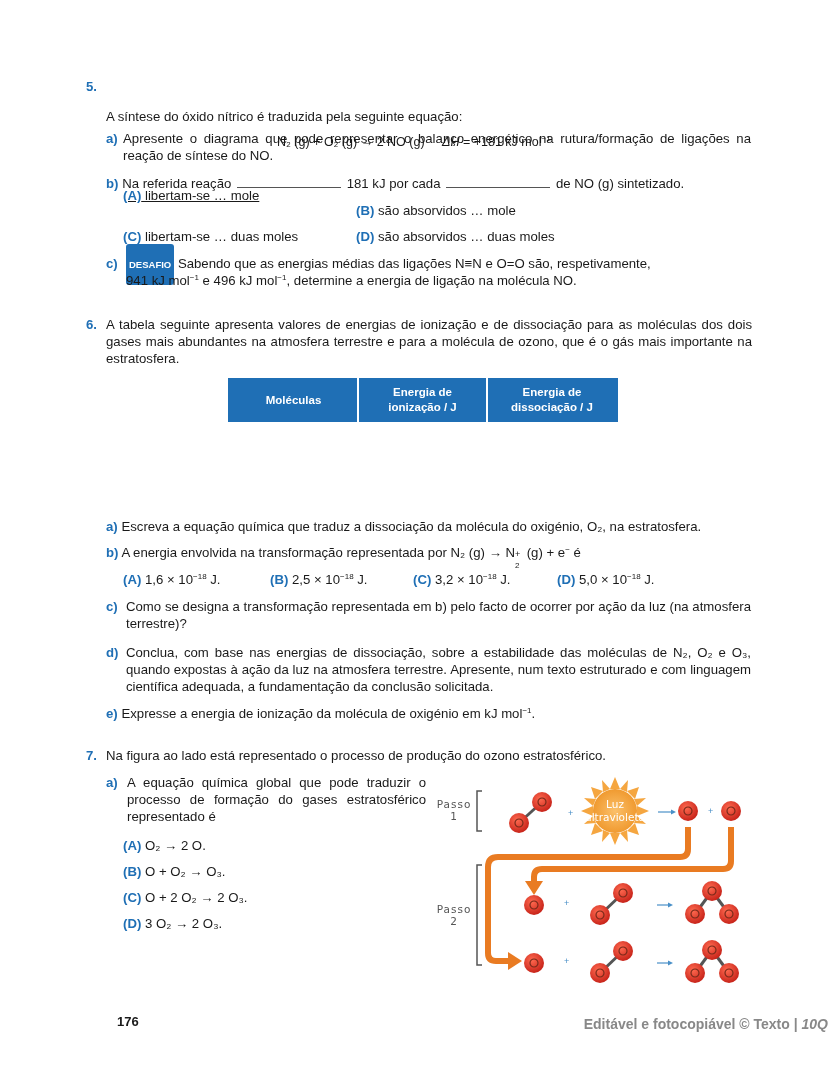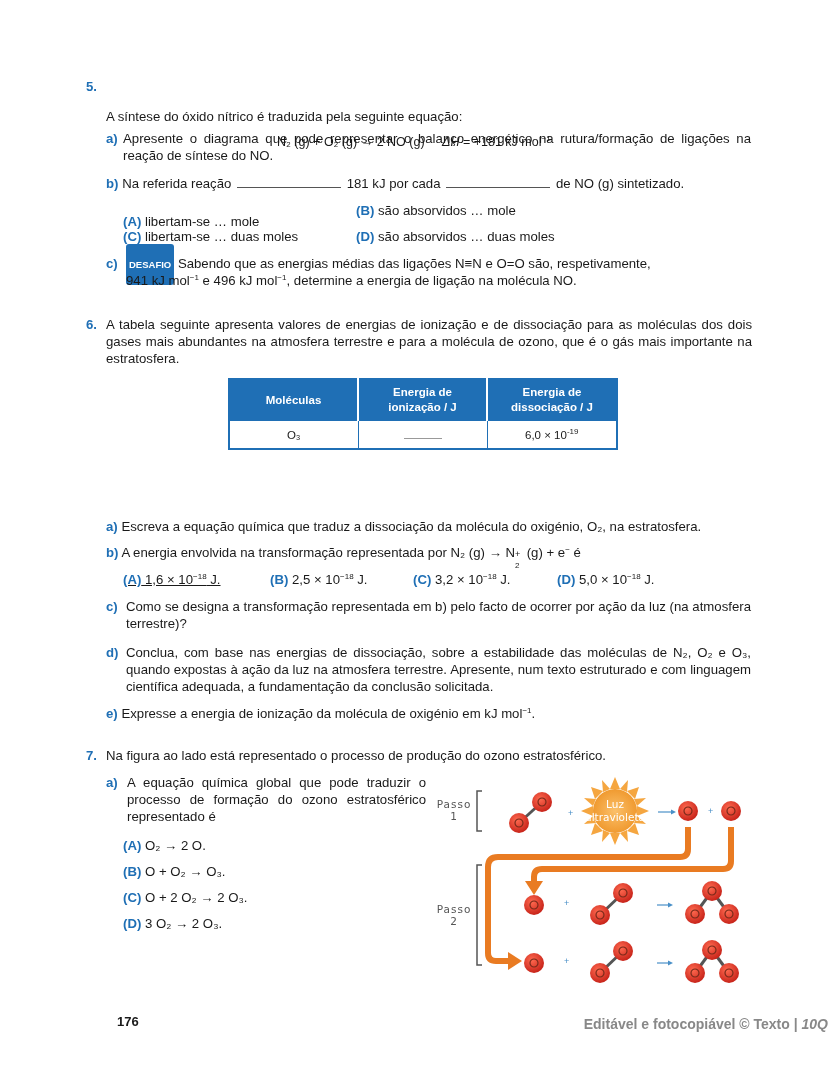--- a/index.html
+++ b/index.html
@@ -39,21 +39,21 @@
 
   <div class="line" style="left:106px; top:176px;">
     <span class="blue">b)</span>
     <span>Na referida reação</span>
     <span class="blank"></span>
     <span>181 kJ por cada</span>
     <span class="blank"></span>
     <span>de NO (g) sintetizado.</span>
   </div>
 
-  <div class="line" style="left:123px; top:214px;"><span class="blue">(A)</span> <span>libertam-se … mole</span></div>
+  <div class="line" style="left:123px; top:188px;text-decoration:underline;"><span class="blue">(A)</span> <span>libertam-se … mole</span></div>
   <div class="line" style="left:356px; top:203px;"><span class="blue">(B)</span> <span>são absorvidos … mole</span></div>
   <div class="line" style="left:123px; top:229px;"><span class="blue">(C)</span> <span>libertam-se … duas moles</span></div>
   <div class="line" style="left:356px; top:229px;"><span class="blue">(D)</span> <span>são absorvidos … duas moles</span></div>
 
   <span class="line blue" style="left:106px; top:256px;">c)</span>
   <div class="just" style="left:126px; top:255px; width:625px;">
     <span class="badge">DESAFIO</span>
     <span>Sabendo que as energias médias das ligações N≡N e O=O são, respetivamente,</span>
   </div>
   <div class="line" style="left:126px; top:273px;">
@@ -67,39 +67,34 @@
 
   <table class="mt">
     <thead>
       <tr>
         <th class="c1">Moléculas</th>
         <th class="c2"><span style="display:inline-block; width:80px;">Energia de ionização / J</span></th>
         <th class="c3"><span style="display:inline-block; width:100px;">Energia de dissociação / J</span></th>
       </tr>
     </thead>
     <tbody>
-      <tr>
-        <td>O₃</td>
-        <td><span class="dash"></span></td>
-        <td><span>6,0 × 10</span><sup>-19</sup></td>
-      </tr>
     </tbody>
   </table>
 
   <div class="line" style="left:106px; top:519px;">
     <span class="blue">a)</span>
     <span>Escreva a equação química que traduz a dissociação da molécula do oxigénio, O₂, na estratosfera.</span>
   </div>
 
   <div class="line" style="left:106px; top:545px;">
     <span class="blue">b)</span>
     <span>A energia envolvida na transformação representada por N₂ (g) → N</span><span style="display:inline-block; position:relative; width:8px;"><span style="position:absolute; top:-8px; left:0; font-size:9px;">+</span><span style="position:absolute; top:4px; left:0; font-size:8px;">2</span></span><span> (g) + e</span><sup>−</sup><span> é</span>
   </div>
 
-  <div class="line" style="left:123px; top:572px;text-decoration:underline;"><span class="blue">(A)</span> <span>1,6 × 10</span><sup>−18</sup><span> J.</span></div>
+  <div class="line" style="left:123px; top:572px;"><span class="blue">(A)</span> <span>1,6 × 10</span><sup>−18</sup><span> J.</span></div>
   <div class="line" style="left:270px; top:572px;"><span class="blue">(B)</span> <span>2,5 × 10</span><sup>−18</sup><span> J.</span></div>
   <div class="line" style="left:413px; top:572px;"><span class="blue">(C)</span> <span>3,2 × 10</span><sup>−18</sup><span> J.</span></div>
   <div class="line" style="left:557px; top:572px;"><span class="blue">(D)</span> <span>5,0 × 10</span><sup>−18</sup><span> J.</span></div>
 
   <span class="line blue" style="left:106px; top:599px;">c)</span>
   <div class="just" style="left:126px; top:598px; width:625px;">Como se designa a transformação representada em b) pelo facto de ocorrer por ação da luz (na atmosfera terrestre)?</div>
 
   <span class="line blue" style="left:106px; top:645px;">d)</span>
   <div class="just" style="left:126px; top:644px; width:625px;">Conclua, com base nas energias de dissociação, sobre a estabilidade das moléculas de N₂, O₂ e O₃, quando expostas à ação da luz na atmosfera terrestre. Apresente, num texto estruturado e com linguagem científica adequada, a fundamentação da conclusão solicitada.</div>
 
@@ -107,21 +102,21 @@
     <span class="blue">e)</span>
     <span>Expresse a energia de ionização da molécula de oxigénio em kJ mol</span><sup>−1</sup><span>.</span>
   </div>
 </div>
 
 <div>
   <span class="qnum" style="top:748px;">7.</span>
   <span class="line" style="left:106px; top:748px;">Na figura ao lado está representado o processo de produção do ozono estratosférico.</span>
 
   <span class="line blue" style="left:106px; top:775px;">a)</span>
-  <div class="just" style="left:127px; top:774px; width:299px;">A equação química global que pode traduzir o processo de formação do ozono estratosférico representado é</div>
+  <div class="just" style="left:127px; top:774px; width:299px;">A equação química global que pode traduzir o processo de formação do gases estratosférico representado é</div>
 
   <div class="line" style="left:123px; top:838px;"><span class="blue">(A)</span> <span>O₂ → 2 O.</span></div>
   <div class="line" style="left:123px; top:864px;"><span class="blue">(B)</span> <span>O + O₂ → O₃.</span></div>
   <div class="line" style="left:123px; top:890px;text-align:right;"><span class="blue">(C)</span> <span>O + 2 O₂ → 2 O₃.</span></div>
   <div class="line" style="left:123px; top:916px;"><span class="blue">(D)</span> <span>3 O₂ → 2 O₃.</span></div>
 
   <svg class="abs" style="left:430px; top:775px;" width="330" height="215" viewBox="0 0 330 215">
     <defs>
       <radialGradient id="atomG" cx="40%" cy="35%" r="65%">
         <stop offset="0%" stop-color="#ff6a50"></stop>

